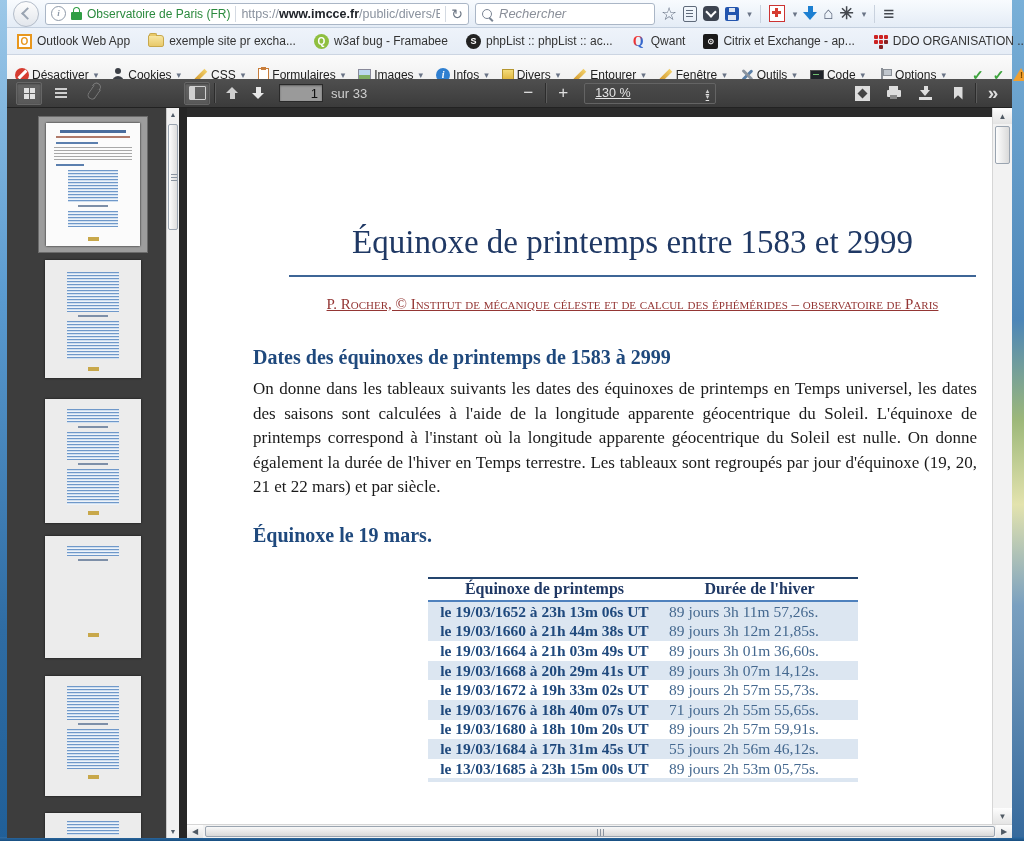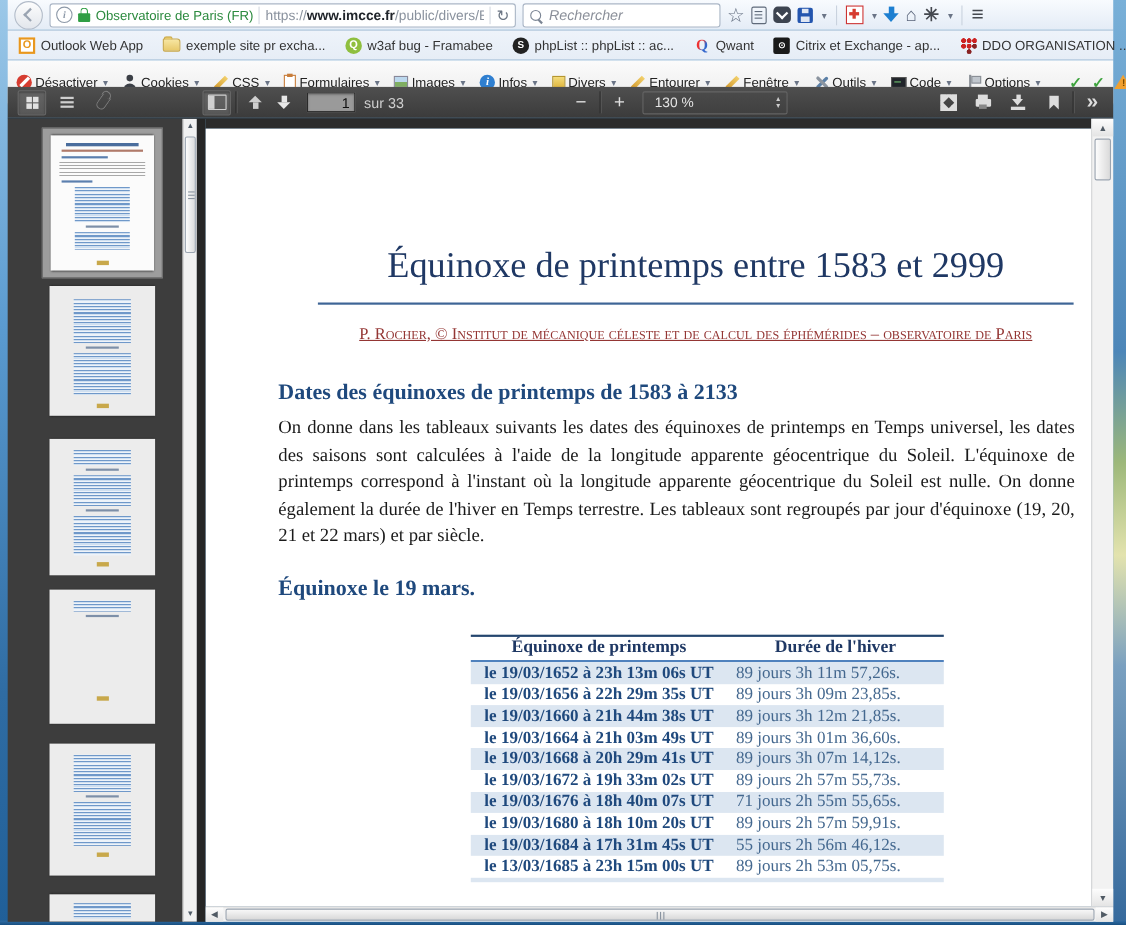--- a/index.html
+++ b/index.html
@@ -120,21 +120,21 @@
   .uparr,.dnarr{position:relative;width:14px;height:14px;}
   .uparr::before{content:"";position:absolute;left:1px;top:1px;border:6px solid transparent;border-bottom:6px solid #cfcfcf;border-top:none;}
   .uparr::after{content:"";position:absolute;left:4.5px;top:7px;width:5px;height:6px;background:#cfcfcf;}
   .dnarr::before{content:"";position:absolute;left:1px;bottom:1px;border:6px solid transparent;border-top:6px solid #e8e8e8;border-bottom:none;}
   .dnarr::after{content:"";position:absolute;left:4.5px;top:1px;width:5px;height:6px;background:#e8e8e8;}
   .page-input{width:44px;height:18px;background:#9a9a9a;border:1px solid #2a2a2a;box-shadow:inset 0 1px 2px rgba(0,0,0,.35);
               color:#111;text-align:right;padding:0 4px;font:13px "Liberation Sans",sans-serif;box-sizing:border-box;}
   .page-of{font-size:13px;color:#cfcfcf;margin-left:8px;white-space:nowrap;}
   .zoomtxt{font-size:17px;color:#e0e0e0;}
   .zoom-select{width:132px;height:21px;border:1px solid #646464;border-radius:2px;background:linear-gradient(#4a4a4a,#404040);
-               display:flex;align-items:center;padding:0 6px 0 10px;box-sizing:border-box;font-size:12.5px;color:#e5e5e5;}
+               display:flex;align-items:center;padding:0 6px 0 10px;box-sizing:border-box;font-size:12.5px;color:#e5e5e5;text-decoration:underline;}
   .zoom-select .zspin{margin-left:auto;display:flex;flex-direction:column;line-height:5px;font-size:7px;color:#cfcfcf;gap:1px;}
   .psep{width:1px;height:20px;background:#2c2c2c;box-shadow:1px 0 0 #5c5c5c;margin:0 4px;flex:none;}
   .present-ic{position:relative;width:15px;height:15px;}
   .present-ic i{position:absolute;width:0;height:0;border:5px solid transparent;}
   .present-ic .tl{left:0;top:0;border-top-color:#ddd;border-left-color:#ddd;}
   .present-ic .tr{right:0;top:0;border-top-color:#ddd;border-right-color:#ddd;}
   .present-ic .bl{left:0;bottom:0;border-bottom-color:#ddd;border-left-color:#ddd;}
   .present-ic .br{right:0;bottom:0;border-bottom-color:#ddd;border-right-color:#ddd;}
   .print-ic{position:relative;width:15px;height:14px;}
   .print-ic::before{content:"";position:absolute;left:2.5px;top:0;width:9px;height:4px;background:#ddd;}
@@ -489,36 +489,32 @@
         </div>
       <div class="sb-arrow" style="bottom:0">▼</div>
     </div>
   </div>
   <div class="abs resizer"></div>
   <div class="abs page-gap"></div>
 
   <div class="abs doc-page">
     <div class="doc-title">Équinoxe de printemps entre 1583 et 2999</div>
     <div class="doc-author">P. Rocher, © Institut de mécanique céleste et de calcul des éphémérides – observatoire de Paris</div>
-    <div class="doc-h1">Dates des équinoxes de printemps de 1583 à 2133</div>
+    <div class="doc-h1">Dates des équinoxes de printemps de 1583 à 2999</div>
     <div class="doc-paragraph">On donne dans les tableaux suivants les dates des équinoxes de printemps en Temps universel, les dates des saisons sont calculées à l'aide de la longitude apparente géocentrique du Soleil. L'équinoxe de printemps correspond à l'instant où la longitude apparente géocentrique du Soleil est nulle. On donne également la durée de l'hiver en Temps terrestre. Les tableaux sont regroupés par jour d'équinoxe (19, 20, 21 et 22 mars) et par siècle.</div>
     <div class="doc-h2">Équinoxe le 19 mars.</div>
     <div class="doc-table">
       <div class="dt-header">
         <div class="c1">Équinoxe de printemps</div>
         <div class="c2">Durée de l'hiver</div>
       </div>
       <div class="dt-row alt">
           <div class="c1">le 19/03/1652 à 23h 13m 06s UT</div>
           <div class="c2">89 jours 3h 11m 57,26s.</div>
         </div>
-      <div class="dt-row">
-          <div class="c1">le 19/03/1656 à 22h 29m 35s UT</div>
-          <div class="c2">89 jours 3h 09m 23,85s.</div>
-        </div>
       <div class="dt-row alt">
           <div class="c1">le 19/03/1660 à 21h 44m 38s UT</div>
           <div class="c2">89 jours 3h 12m 21,85s.</div>
         </div>
       <div class="dt-row">
           <div class="c1">le 19/03/1664 à 21h 03m 49s UT</div>
           <div class="c2">89 jours 3h 01m 36,60s.</div>
         </div>
       <div class="dt-row alt">
           <div class="c1">le 19/03/1668 à 20h 29m 41s UT</div>

